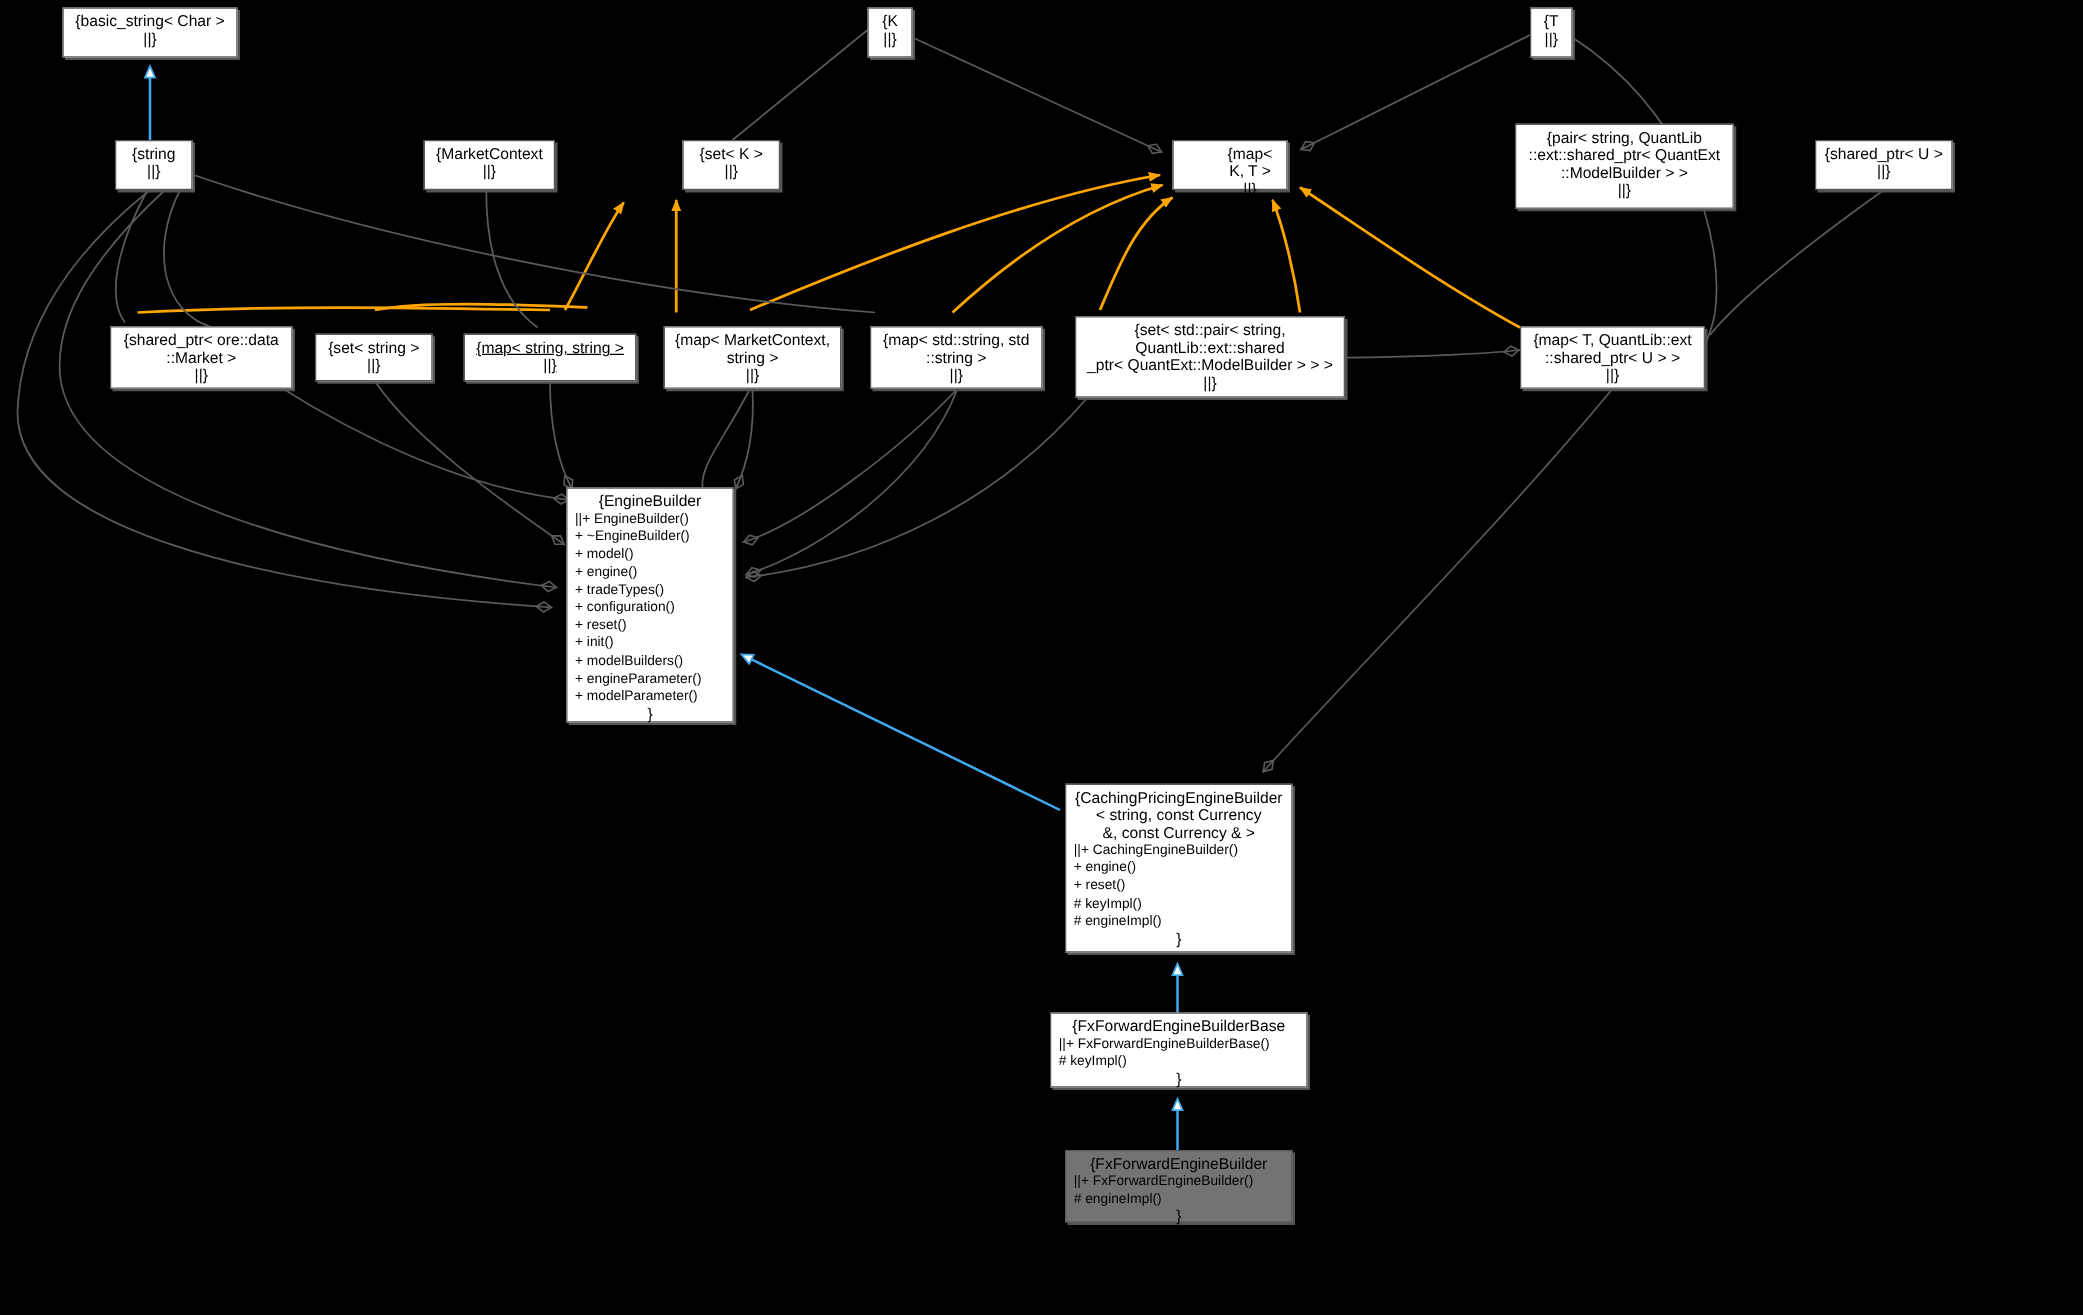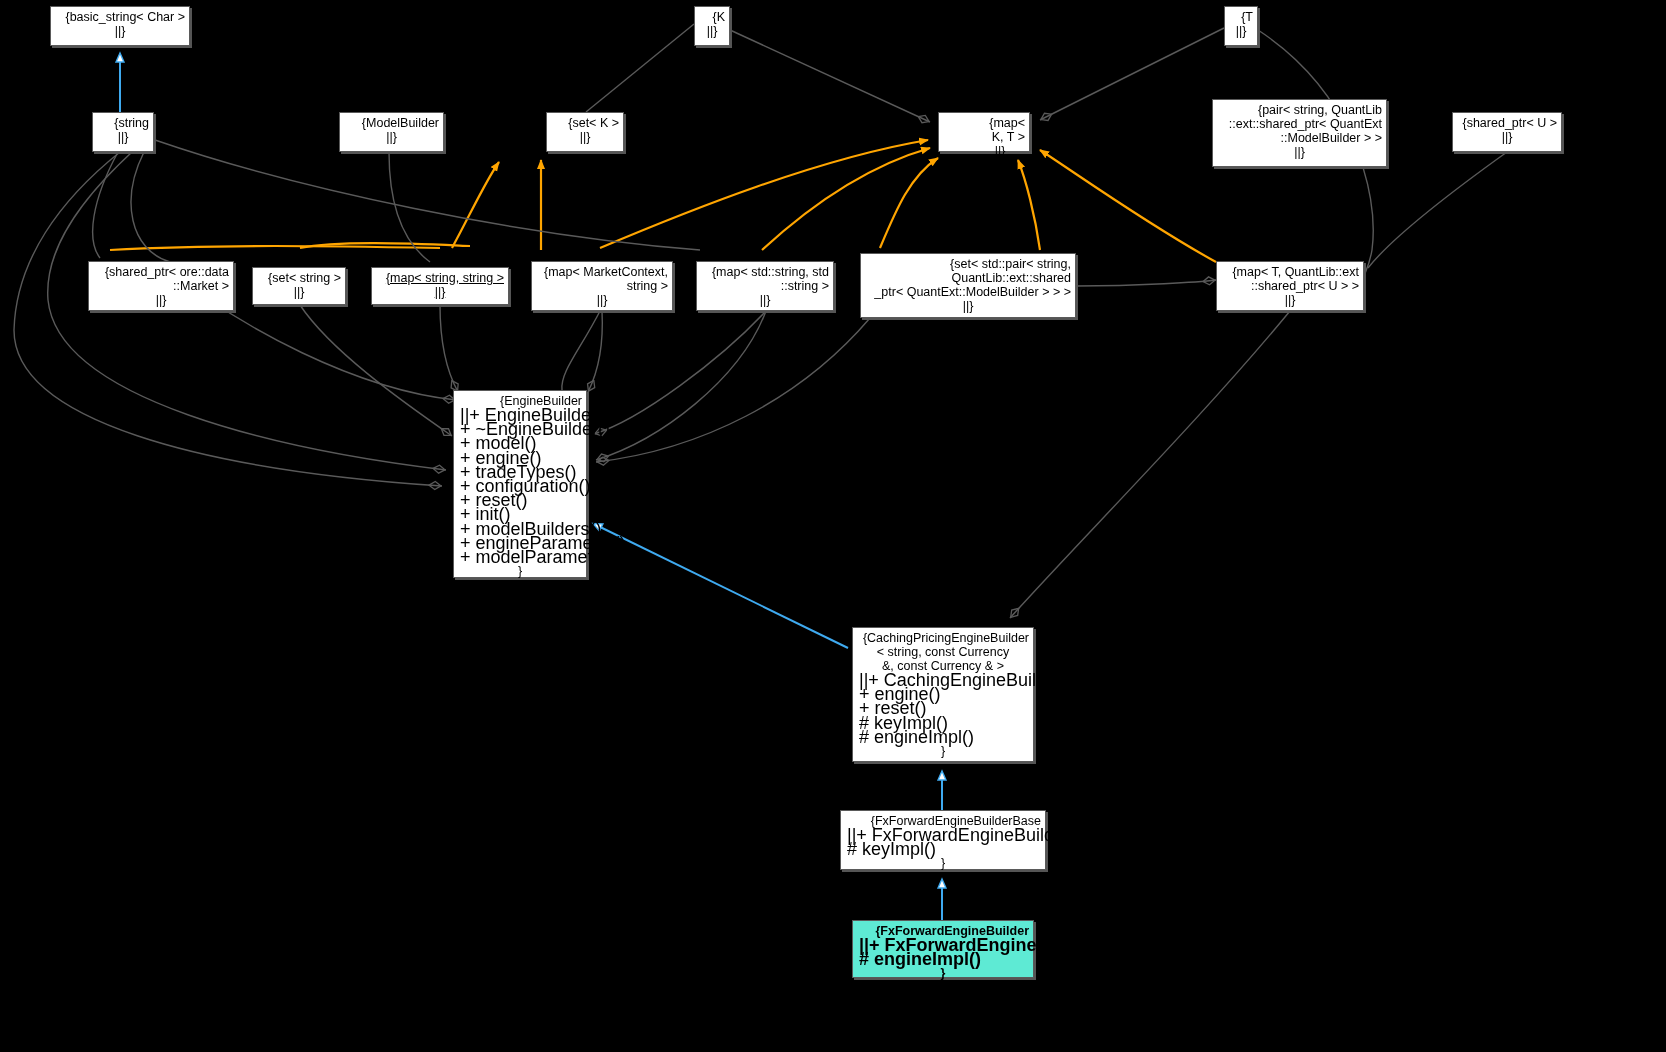--- a/index.html
+++ b/index.html
@@ -1,25 +1,25 @@
 <!DOCTYPE html>
 <html><head>
 <meta charset="utf-8">
 <style>
   html,body{margin:0;padding:0;background:#000;}
   #stage{position:relative;width:1666px;height:1052px;background:#000;
          font-family:"Liberation Sans","DejaVu Sans",sans-serif;overflow:hidden;}
   svg.edges{position:absolute;left:0;top:0;width:1666px;height:1052px;}
   .node{position:absolute;background:#fff;border:1px solid #5a5a5a;
         box-shadow:2px 2px 0 #555;box-sizing:border-box;color:#000;}
-  .node.focus{background:#5eead4;font-weight:bold;}
-  .title{text-align:right;font-size:12.5px;line-height:14px;padding:3px 4px 0 4px;
+  .node.focus{background:#737373;}
+  .title{text-align:center;font-size:12.5px;line-height:14px;padding:3px 4px 0 4px;
          white-space:pre-line;}
   .tmpl{text-align:center;font-size:12.5px;line-height:14px;padding:0 4px;white-space:pre-line;}
-  .members{font-size:18px;line-height:14.2px;padding:0 4px 0 6px;text-align:left;}
+  .members{font-size:11px;line-height:14.2px;padding:0 4px 0 6px;text-align:left;}
   .members div{white-space:nowrap;}
   .brace{font-size:12.5px;line-height:14px;text-align:center;}
 </style>
 </head>
 <body>
 
 <div id="stage">
 
   <svg class="edges" xmlns="http://www.w3.org/2000/svg">
     <defs>
@@ -93,21 +93,21 @@
     </div>
     <div class="node" style="left: 1224px; top: 6px; width: 34px; height: 40px;">
       <div class="title">{T</div>
       <div class="brace">||}</div>
     </div>
     <div class="node" style="left: 92px; top: 112px; width: 62px; height: 40px;">
       <div class="title">{string</div>
       <div class="brace">||}</div>
     </div>
     <div class="node" style="left: 339px; top: 112px; width: 105px; height: 40px;">
-      <div class="title">{ModelBuilder</div>
+      <div class="title">{MarketContext</div>
       <div class="brace">||}</div>
     </div>
     <div class="node" style="left: 506px; top: 112px; width: 78px; height: 40px; margin-left: 40px;">
       <div class="title">{set&lt; K &gt;</div>
       <div class="brace">||}</div>
     </div>
     <div class="node" style="left: 938px; top: 112px; width: 92px; height: 40px; padding-left: 32px;">
       <div class="title">{map&lt; K, T &gt;</div>
       <div class="brace">||}</div>
     </div>

